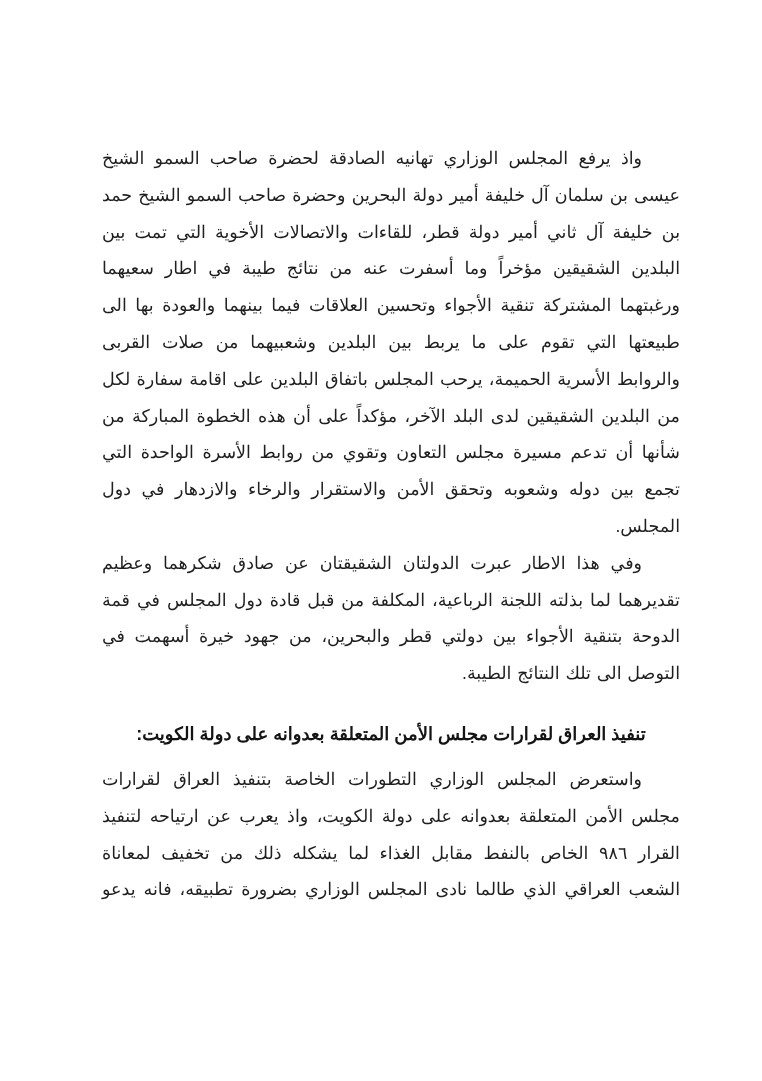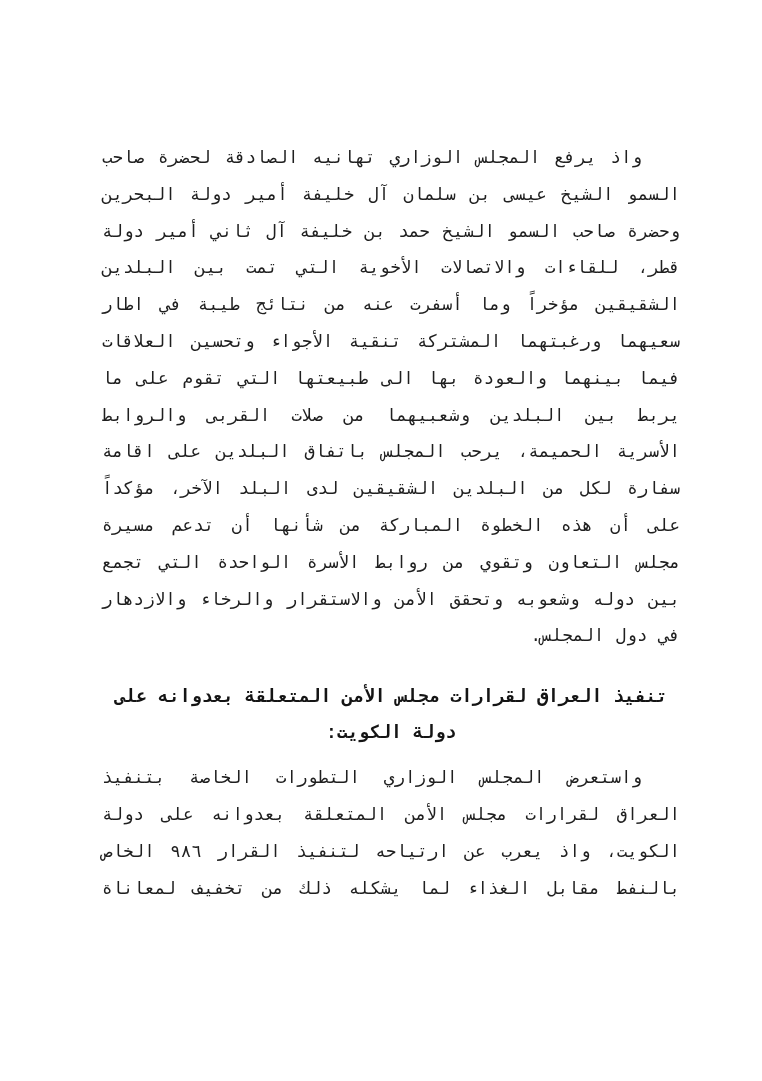--- a/index.html
+++ b/index.html
@@ -7,21 +7,21 @@
     padding: 0;
     background: #ffffff;
   }
   .page {
     position: relative;
     width: 762px;
     height: 901px;
     margin: 0 auto;
     background: #ffffff;
     overflow: hidden;
-    font-family: Liberation Mono, monospace;
+    font-family: Liberation Sans, sans-serif;
     color: #1f1f1f;
   }
   .text-block {
     position: absolute;
     top: 140px;
     right: 82px;
     left: 102px;
     direction: rtl;
   }
   .body-par {
@@ -52,18 +52,19 @@
     color: #1f1f1f;
     direction: rtl;
   }
 </style>
 </head>
 <body>
 
 <div class="page">
   <div class="text-block">
     <p class="body-par">واذ يرفع المجلس الوزاري تهانيه الصادقة لحضرة صاحب السمو الشيخ عيسى بن سلمان آل خليفة أمير دولة البحرين وحضرة صاحب السمو الشيخ حمد بن خليفة آل ثاني أمير دولة قطر، للقاءات والاتصالات الأخوية التي تمت بين البلدين الشقيقين مؤخراً وما أسفرت عنه من نتائج طيبة في اطار سعيهما ورغبتهما المشتركة تنقية الأجواء وتحسين العلاقات فيما بينهما والعودة بها الى طبيعتها التي تقوم على ما يربط بين البلدين وشعبيهما من صلات القربى والروابط الأسرية الحميمة، يرحب المجلس باتفاق البلدين على اقامة سفارة لكل من البلدين الشقيقين لدى البلد الآخر، مؤكداً على أن هذه الخطوة المباركة من شأنها أن تدعم مسيرة مجلس التعاون وتقوي من روابط الأسرة الواحدة التي تجمع بين دوله وشعوبه وتحقق الأمن والاستقرار والرخاء والازدهار في دول المجلس.</p>
+    <p class="body-par">وفي هذا الاطار عبرت الدولتان الشقيقتان عن صادق شكرهما وعظيم تقديرهما لما بذلته اللجنة الرباعية، المكلفة من قبل قادة دول المجلس في قمة الدوحة بتنقية الأجواء بين دولتي قطر والبحرين، من جهود خيرة أسهمت في التوصل الى تلك النتائج الطيبة.</p>
     <h2 class="section-heading">تنفيذ العراق لقرارات مجلس الأمن المتعلقة بعدوانه على دولة الكويت:</h2>
     <p class="body-par">واستعرض المجلس الوزاري التطورات الخاصة بتنفيذ العراق لقرارات مجلس الأمن المتعلقة بعدوانه على دولة الكويت، واذ يعرب عن ارتياحه لتنفيذ القرار ٩٨٦ الخاص بالنفط مقابل الغذاء لما يشكله ذلك من تخفيف لمعاناة الشعب العراقي الذي طالما نادى المجلس الوزاري بضرورة تطبيقه، فانه يدعو العراق الى التزام التعاون الجاد والصادق لضمان التنفيذ الدقيق والسليم لهذا القرار وبأمل التغلب على الصعوبات التي تواجه تدفق المواد الغذائية والدوائية بأسرع وقت ممكن اسهاماً في تحسين الحالة المعيشية والصحية المؤسفة للشعب العراقي والتي تتحمل الحكومة العراقية وحدها المسئولية عنها.</p>
 
   </div>
   <div class="page-number">٢</div>
 </div>
 
 </body></html>

